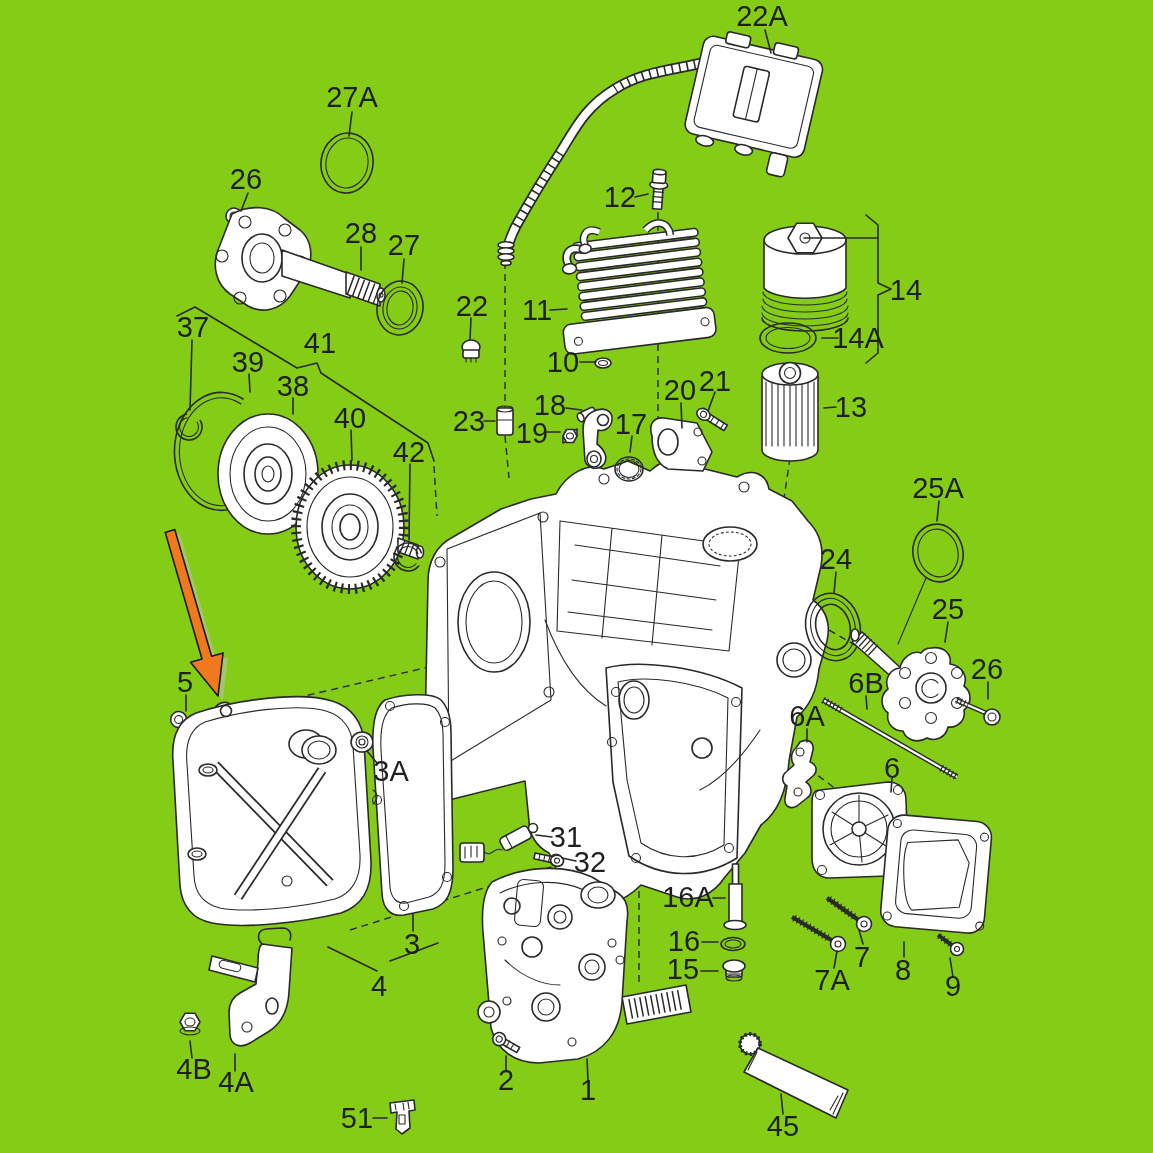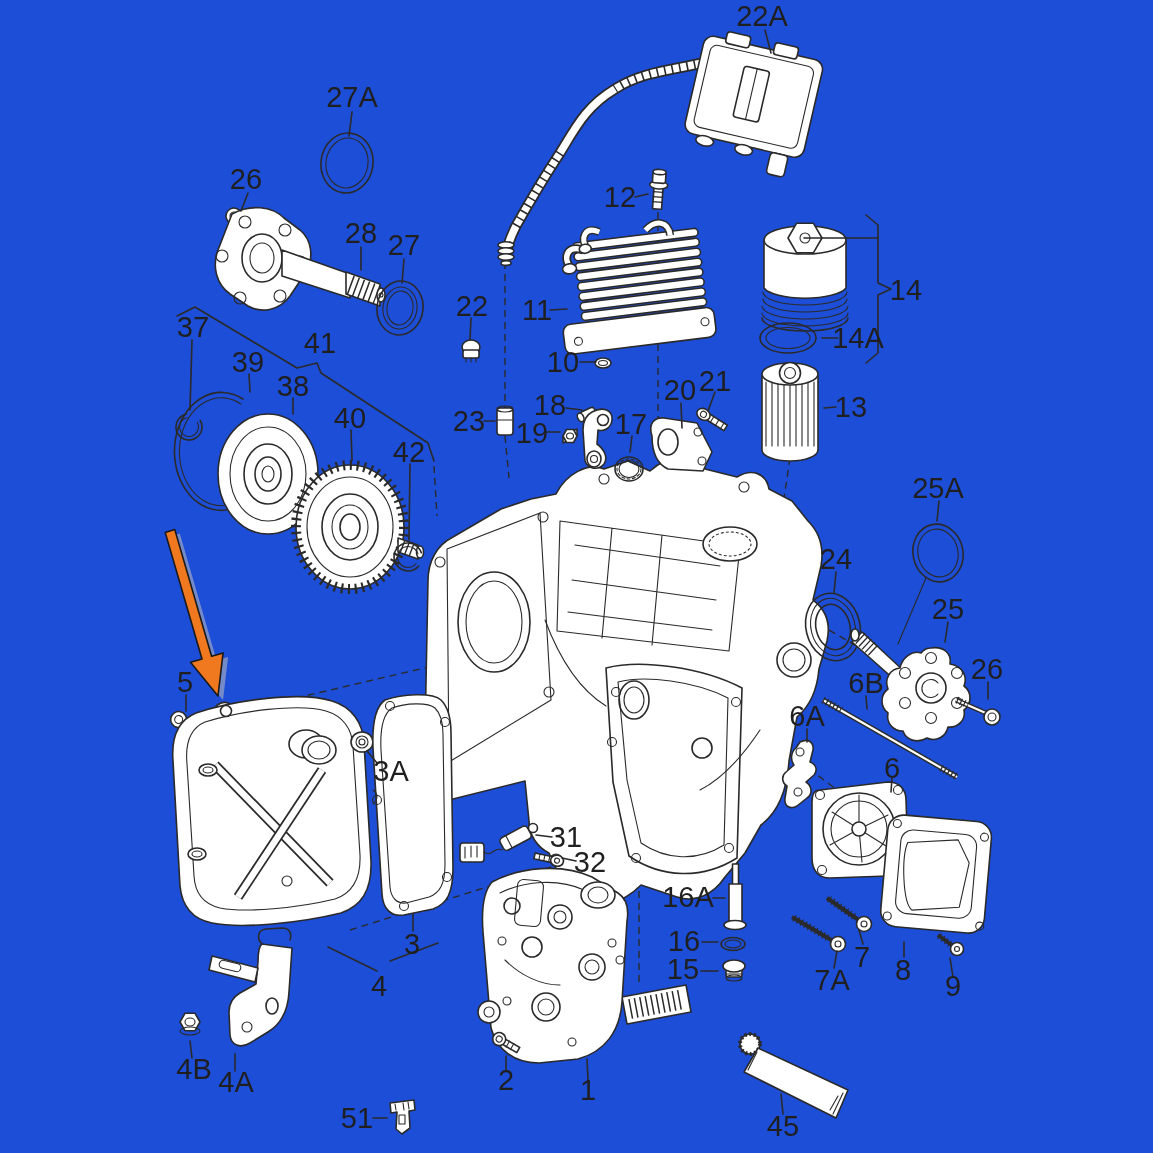--- a/index.html
+++ b/index.html
@@ -1,16 +1,16 @@
 <!DOCTYPE html>
 <html><head>
 <meta charset="utf-8">
 <style>
   html,body{margin:0;padding:0;background:#ffffff;}
-  #stage{position:relative;width:1153px;height:1153px;background:#1d4ed8;overflow:hidden;
+  #stage{position:relative;width:1153px;height:1153px;background:#84cc16;overflow:hidden;
          font-family:"Liberation Sans", sans-serif;}
   svg{display:block;}
   .ln{fill:none;stroke:#2a2a2a;stroke-width:1.6;stroke-linecap:round;stroke-linejoin:round;}
   .fw{fill:#ffffff;stroke:#2a2a2a;stroke-width:1.6;stroke-linecap:round;stroke-linejoin:round;}
   .thin{stroke-width:1.1;}
   .rib{stroke:#2a2a2a;fill:none;}
   .lbl{font-family:"Liberation Sans", sans-serif;}
 </style>
 </head>
 <body>

